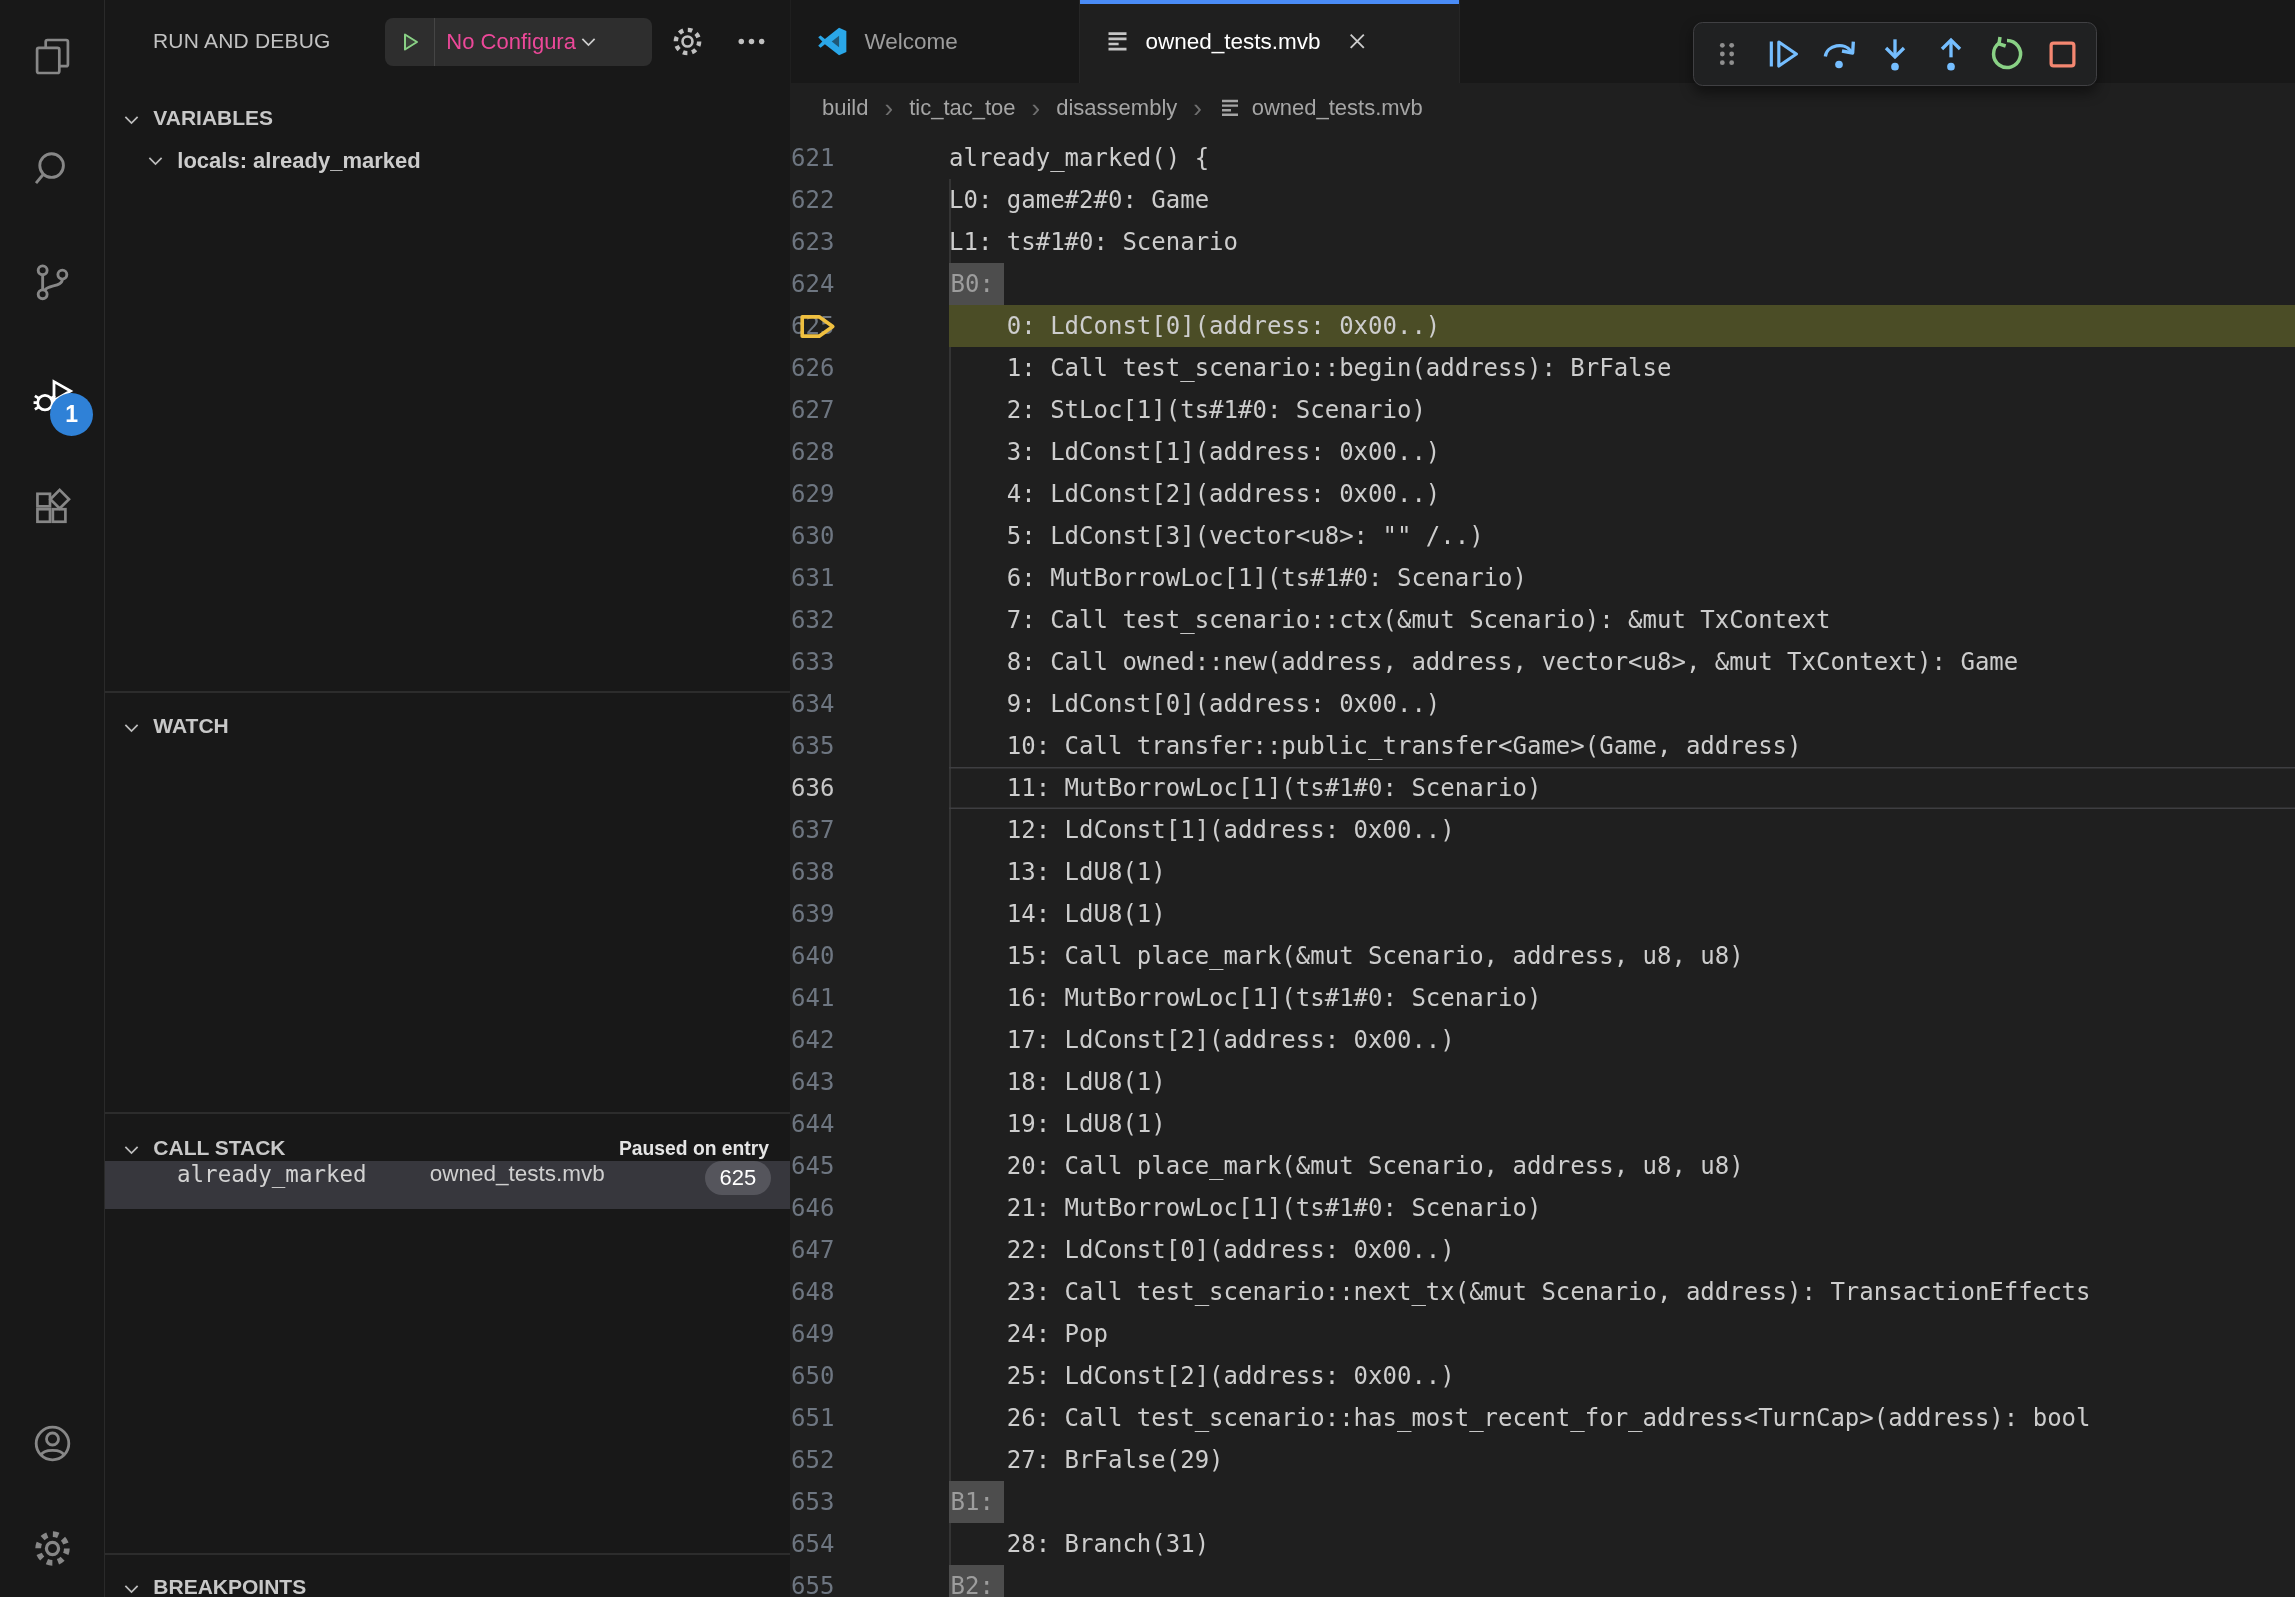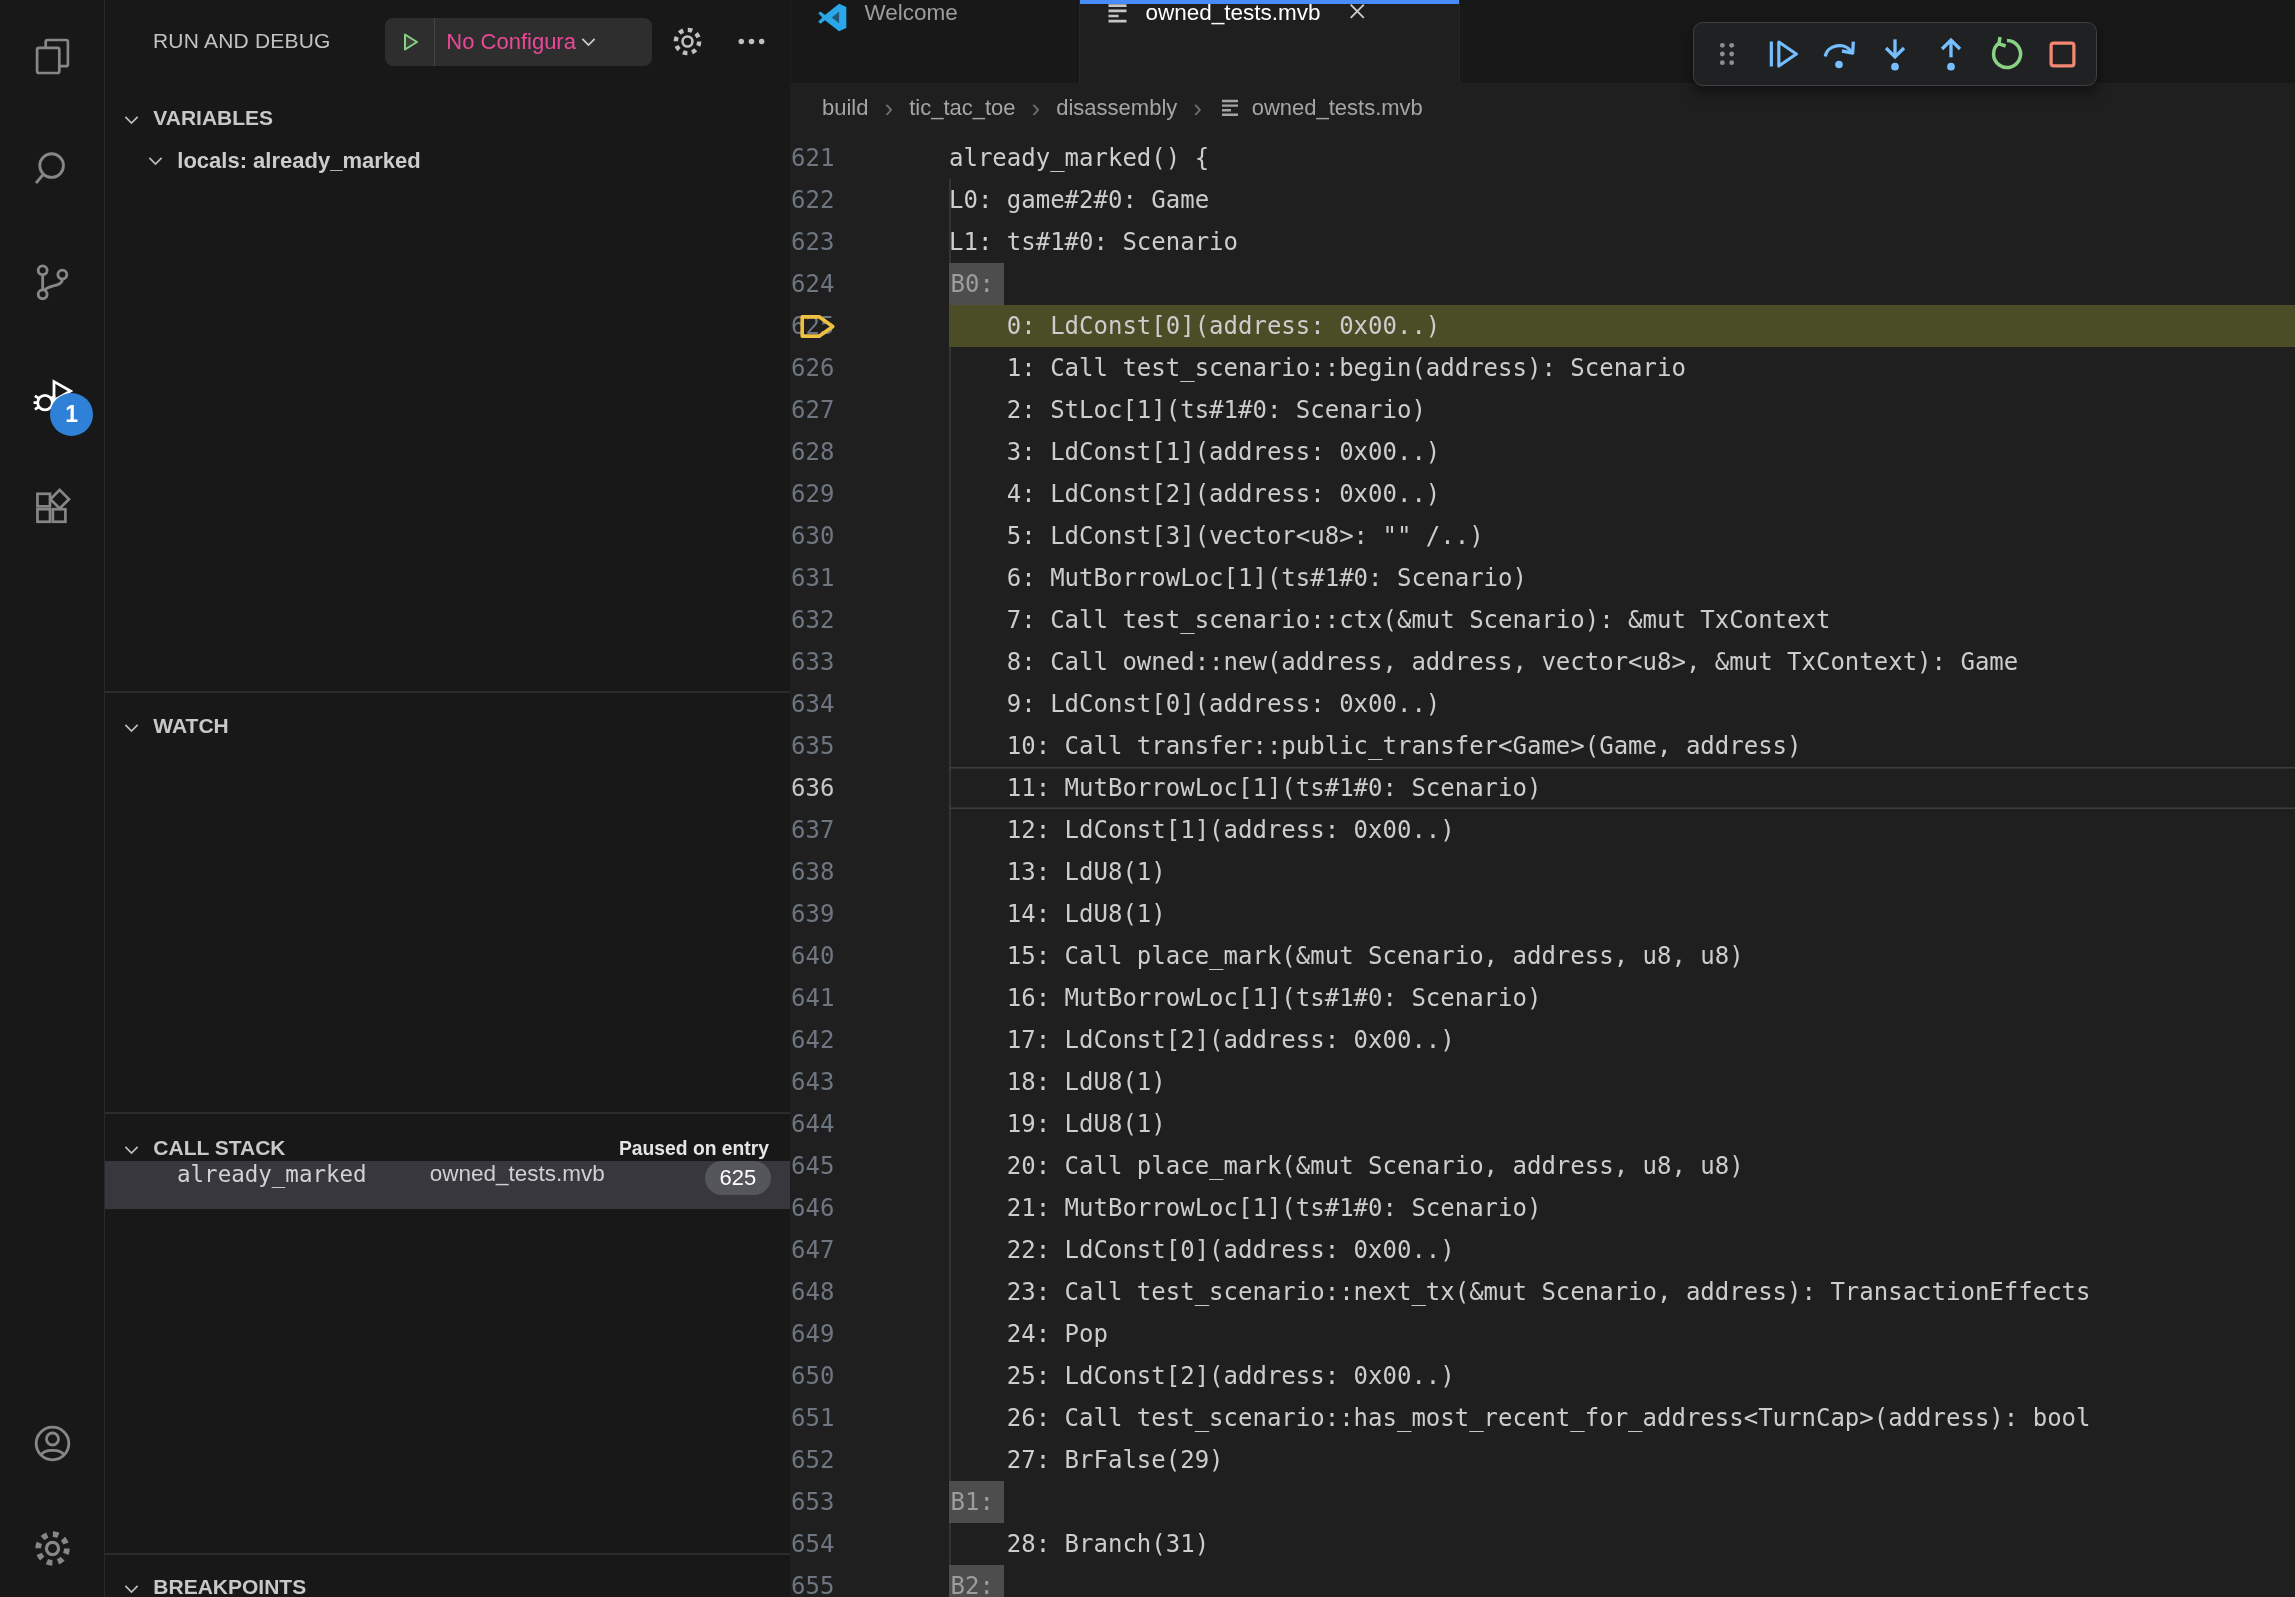--- a/index.html
+++ b/index.html
@@ -45,21 +45,21 @@
   .frame-row{position:absolute;top:1161px;left:0;right:0;height:48px;background:var(--selection-row);
              display:flex;align-items:flex-start;cursor:pointer}
   .frame-name{font-family:"DejaVu Sans Mono",monospace;font-size:22.5px;color:#d2d2d2;margin-left:72px}
   .frame-file{font-size:22.5px;color:#cfcfcf;margin-left:63px}
   .frame-badge{margin-left:auto;margin-right:19.3px;background:var(--badge-gray);border-radius:22.5px;
                padding:4px 14.5px;font-size:22px;color:#fff}
 
   
   .editor{position:absolute;left:791px;top:0;right:0;height:100%;background:var(--editor-bg)}
   .tabbar{position:absolute;top:0;left:0;right:0;height:83px;background:var(--panel-bg);display:flex}
-  .tab{height:83px;display:flex;align-items:flex-start;padding:0 24px;gap:14.5px;font-size:22.5px;
+  .tab{height:83px;display:flex;align-items:center;padding:12px 24px;gap:14.5px;font-size:22.5px;
        color:#9d9d9d;border-right:0.8px solid #262626;position:relative;background:var(--panel-bg);cursor:pointer}
   .tab.active{background:var(--editor-bg);color:#ffffff}
   .tab.active::before{content:"";position:absolute;top:0;left:0;right:0;height:4px;background:var(--accent-blue)}
   .tab .close{margin-left:11.3px;color:#cccccc}
   .breadcrumb{position:absolute;top:83px;left:0;right:0;height:49px;display:flex;align-items:center;
               gap:16px;padding-left:31px;font-size:22px;color:#a5a5a5;background:var(--editor-bg)}
   .bc-sep{color:#6f6f6f;font-size:26px;line-height:1}
   .bc-item{cursor:pointer}
   .bc-file{display:flex;align-items:center;gap:9.7px;cursor:pointer}
 
@@ -356,21 +356,21 @@
   <span class="ptr">
     <svg width="37" height="31" viewBox="0 0 46 38" fill="none" stroke="currentColor" stroke-width="4.5" stroke-linejoin="round">
       <path d="M4 7 H25 L42 19 L25 31 H4 Z"></path>
     </svg>
   </span>
 <span>625</span></div>
           <div class="ltext">    0: LdConst[0](address: 0x00..)</div>
         </div>
         <div class="code-row plain">
           <div class="gutter"><span>626</span></div>
-          <div class="ltext">    1: Call test_scenario::begin(address): Scenario</div>
+          <div class="ltext">    1: Call test_scenario::begin(address): BrFalse</div>
         </div>
         <div class="code-row plain">
           <div class="gutter"><span>627</span></div>
           <div class="ltext">    2: StLoc[1](ts#1#0: Scenario)</div>
         </div>
         <div class="code-row plain">
           <div class="gutter"><span>628</span></div>
           <div class="ltext">    3: LdConst[1](address: 0x00..)</div>
         </div>
         <div class="code-row plain">

